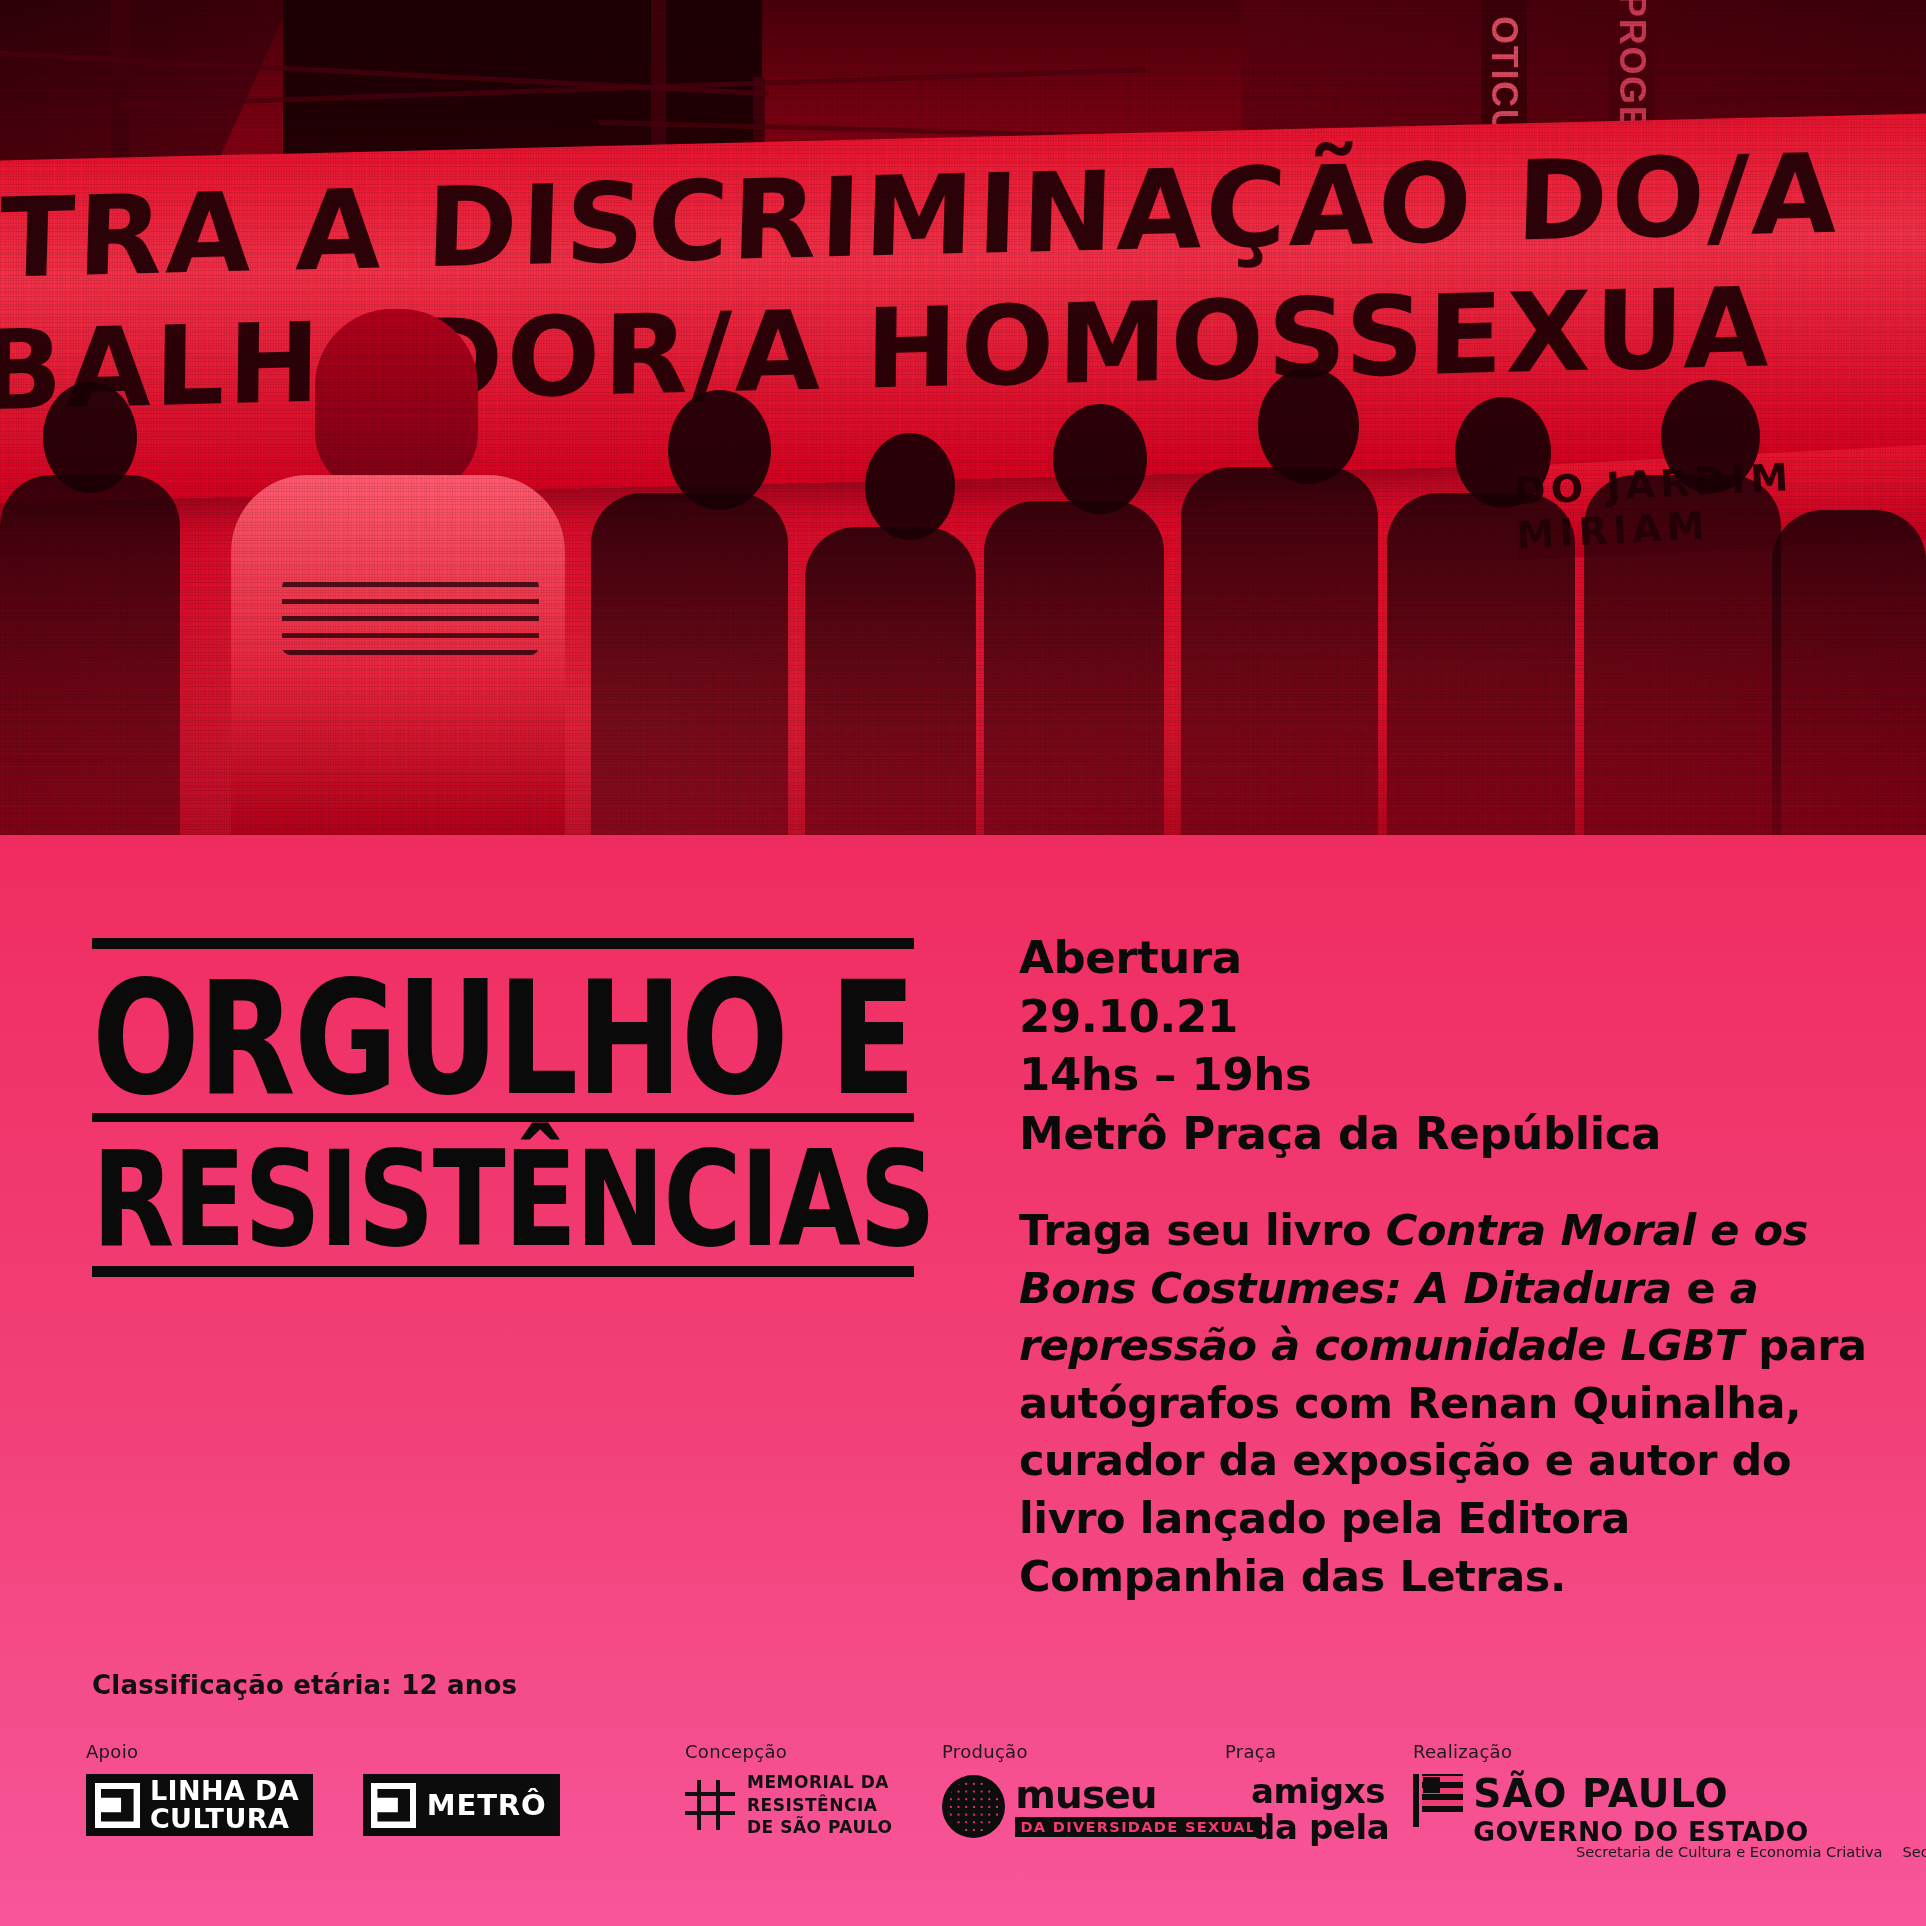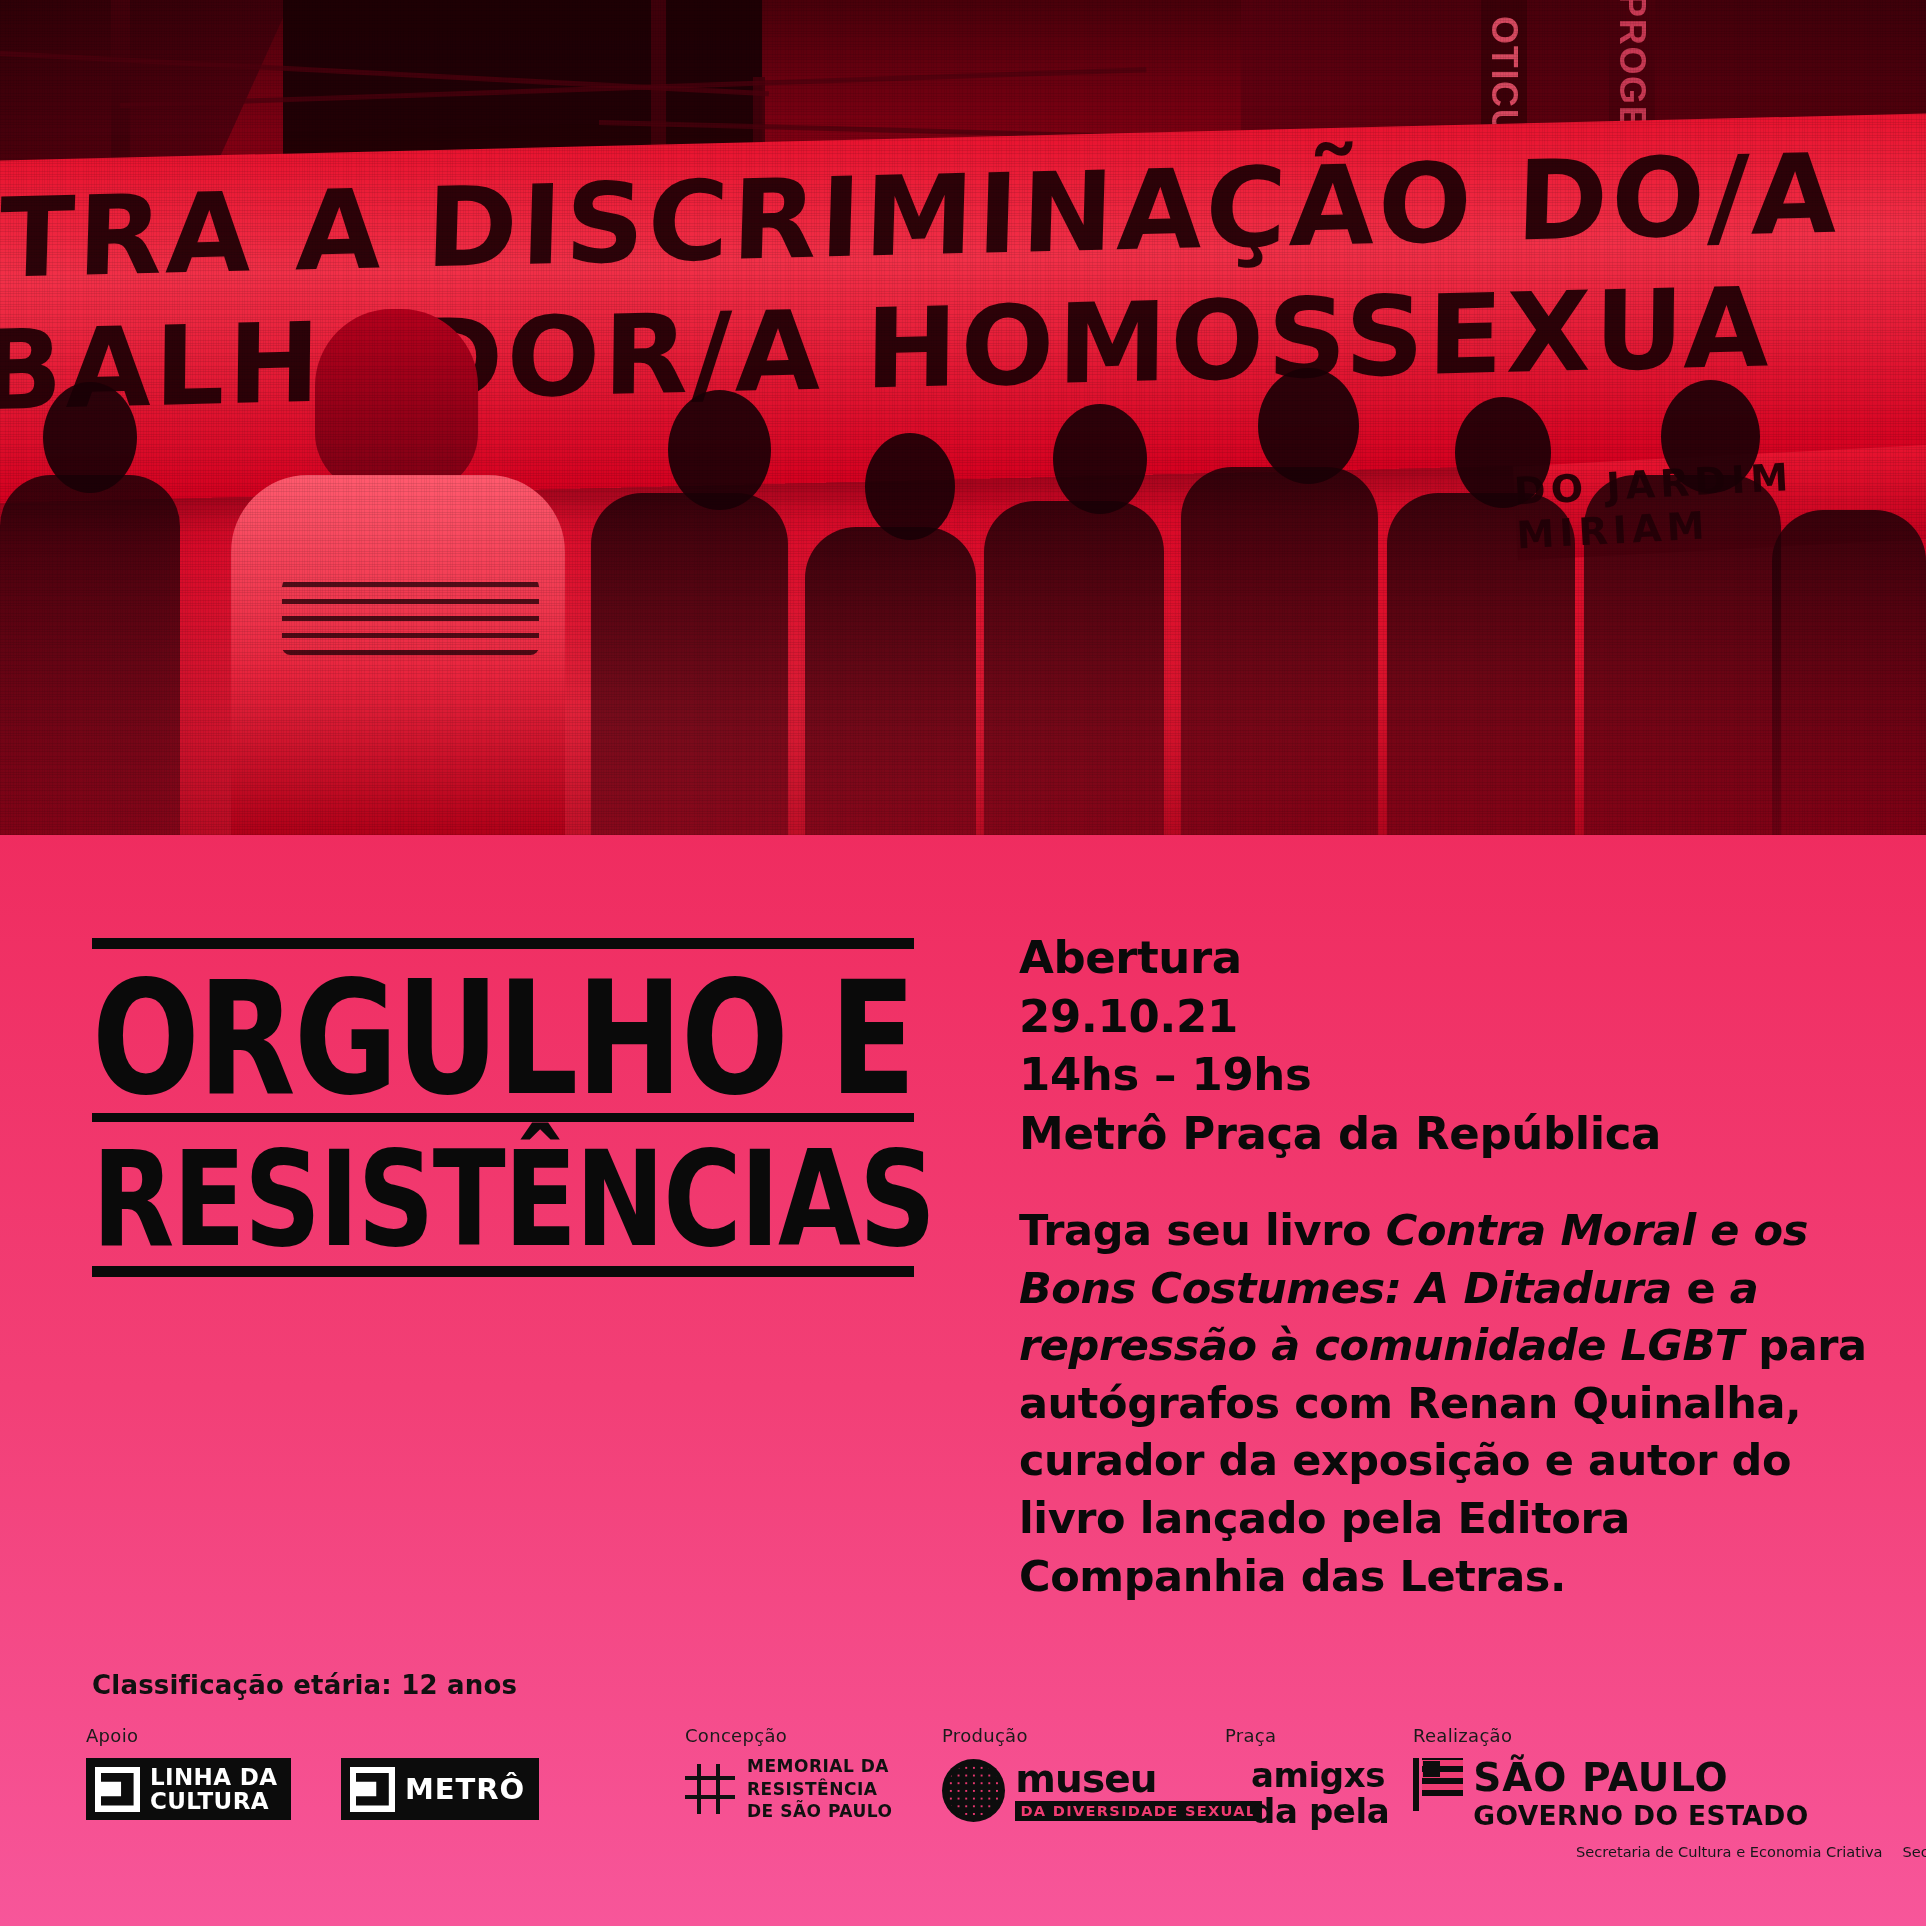--- a/index.html
+++ b/index.html
@@ -243,21 +243,21 @@
     letter-spacing: 0.2px;
   }
 
   
   .logos {
     position: absolute;
     left: 86px; top: 890px;
     width: 1764px;
     height: 163px;
   }
-  .logo-group { position: absolute; top: 0; }
+  .logo-group { position: absolute; top: 16px; }
   .logo-label {
     font-family: "DejaVu Sans", sans-serif;
     font-size: 18px;
     color: #1b1b1b;
     margin-bottom: 12px;
     letter-spacing: 0.3px;
   }
   .lc-box {
     display: inline-flex;
     align-items: center;
@@ -276,21 +276,21 @@
   .metro-mark::before {
     content: "";
     position: absolute; left: 6px; top: 6px; width: 33px; height: 33px;
     background: #0c0c0c;
     clip-path: polygon(0 0, 100% 0, 100% 100%, 0 100%, 0 72%, 62% 72%, 62% 28%, 0 28%);
   }
   .lc-text {
     color: #fff;
     font-family: "DejaVu Sans", sans-serif;
     font-weight: bold;
-    font-size: 23px;
+    font-size: 27px;
     line-height: 1.05;
     letter-spacing: 0.4px;
   }
   .metro-text {
     color: #fff;
     font-family: "DejaVu Sans", sans-serif;
     font-weight: bold;
     font-size: 29px;
     letter-spacing: 0.9px;
   }

